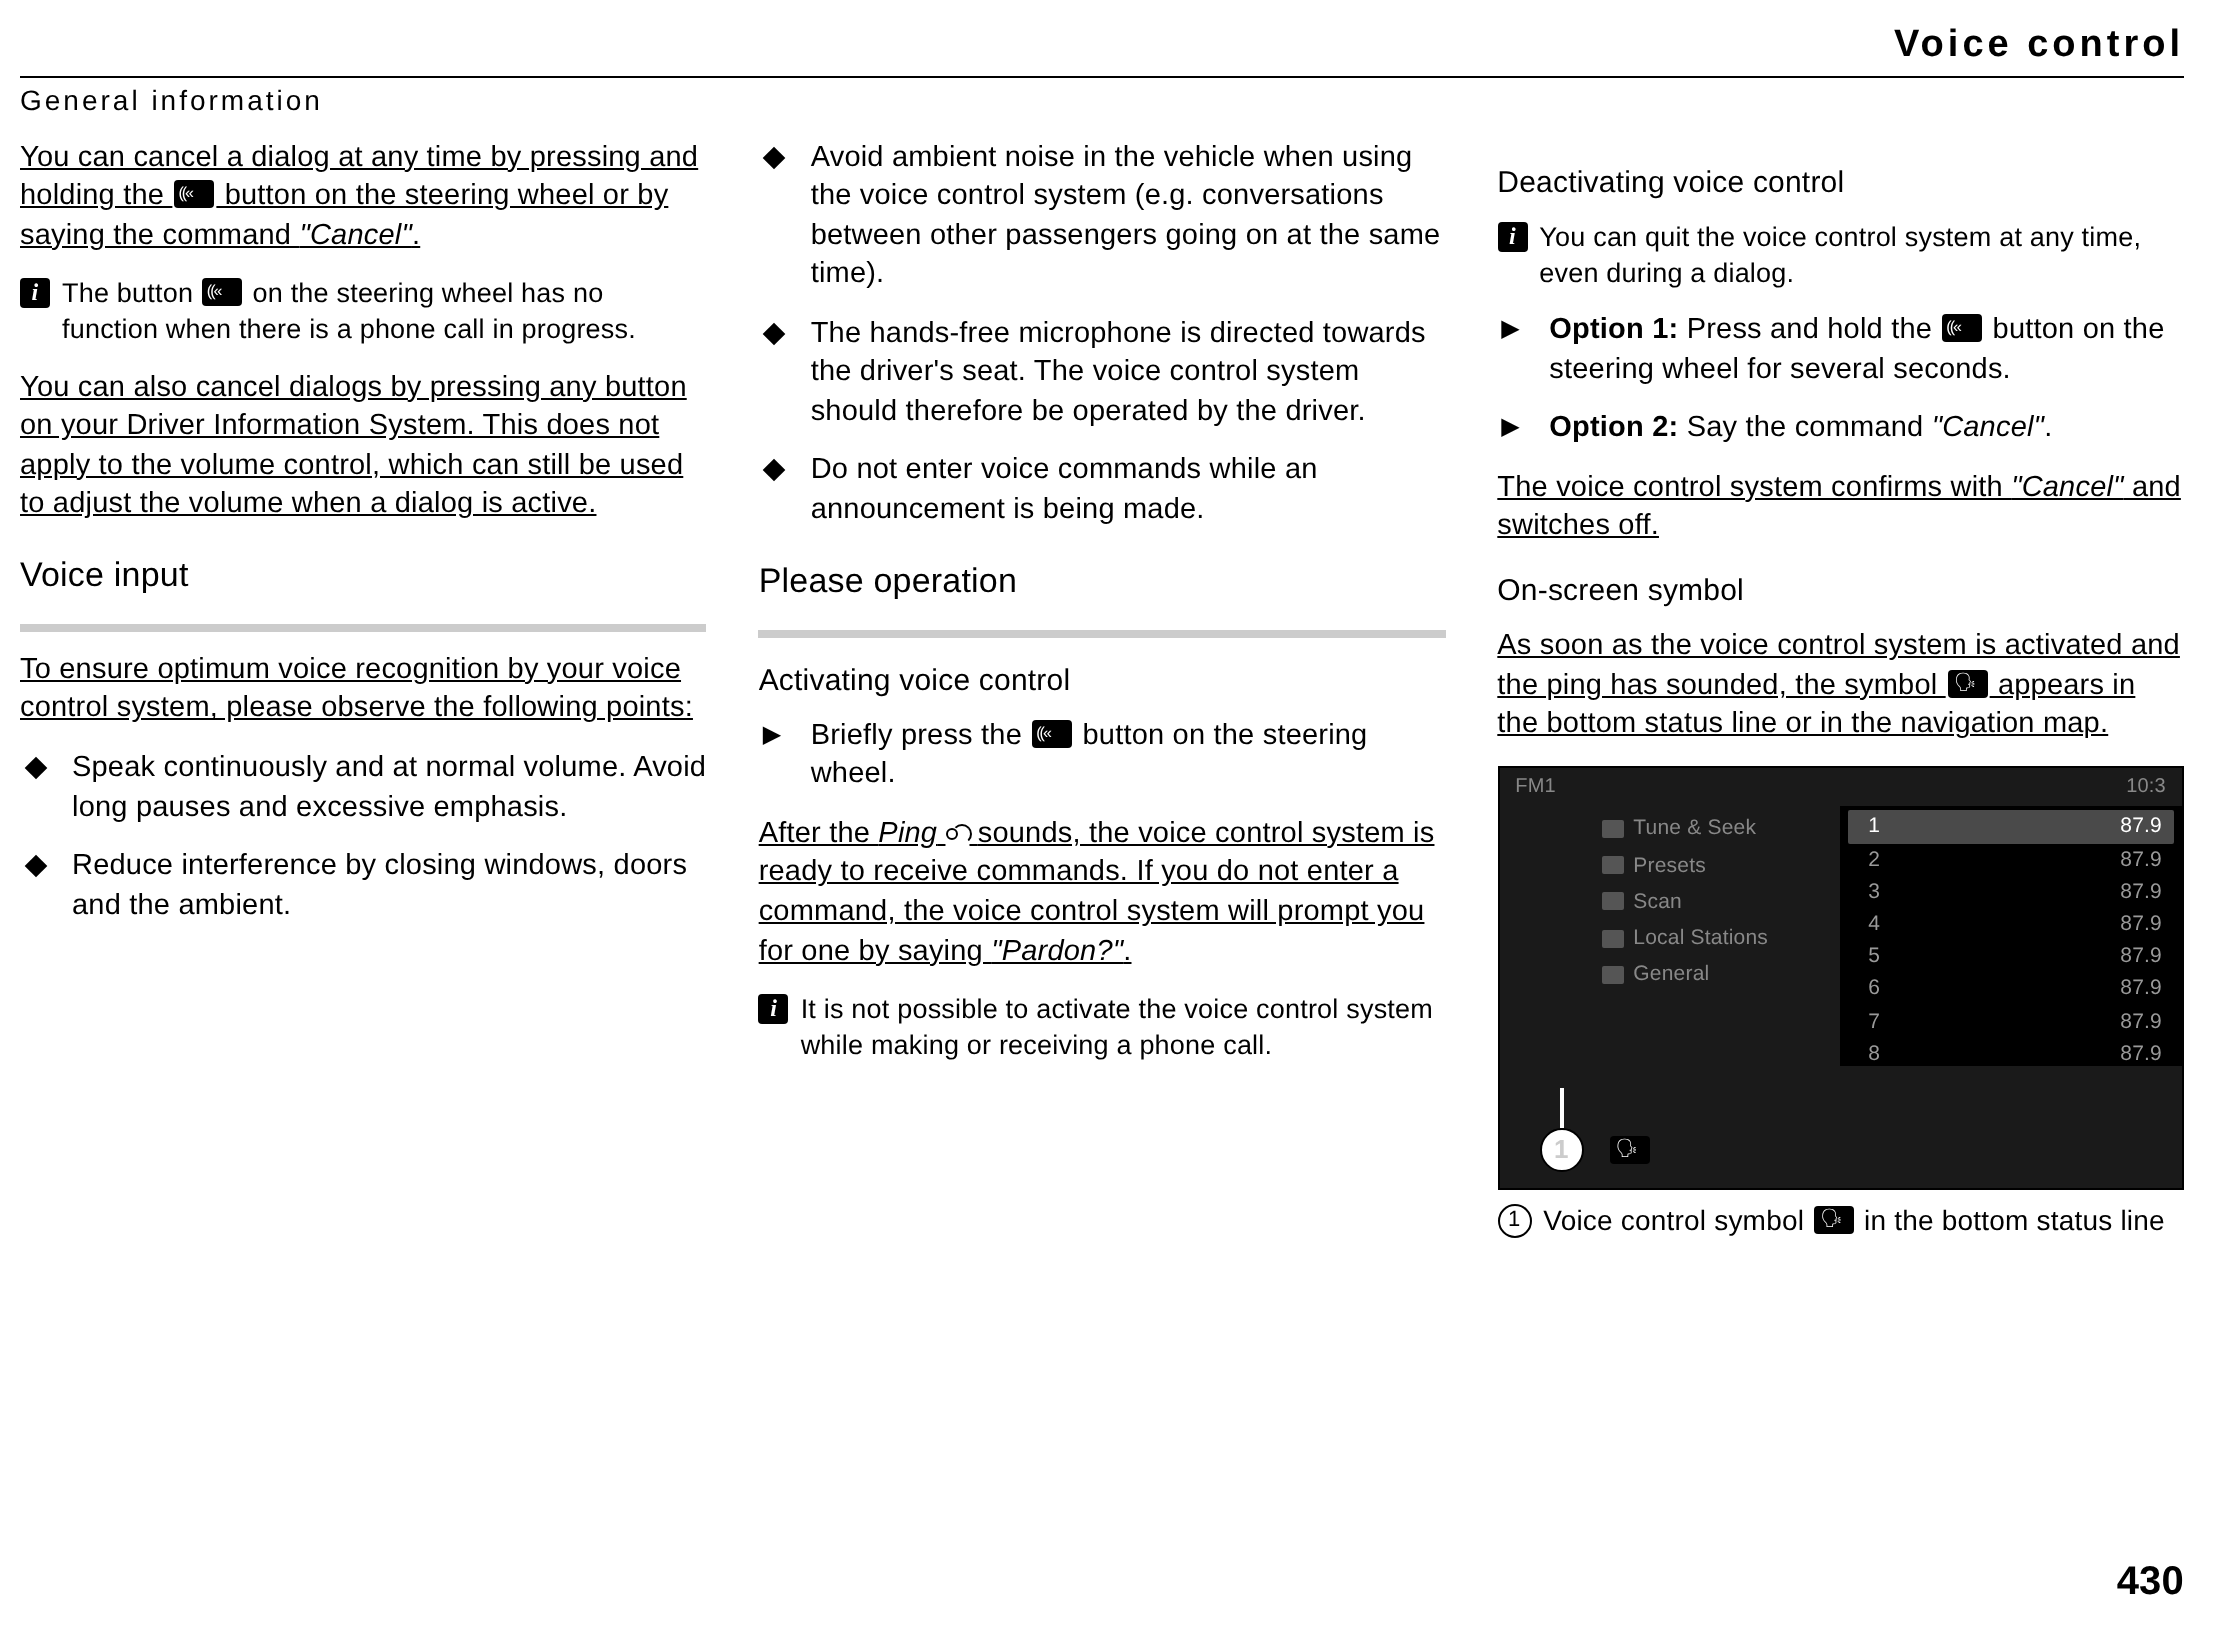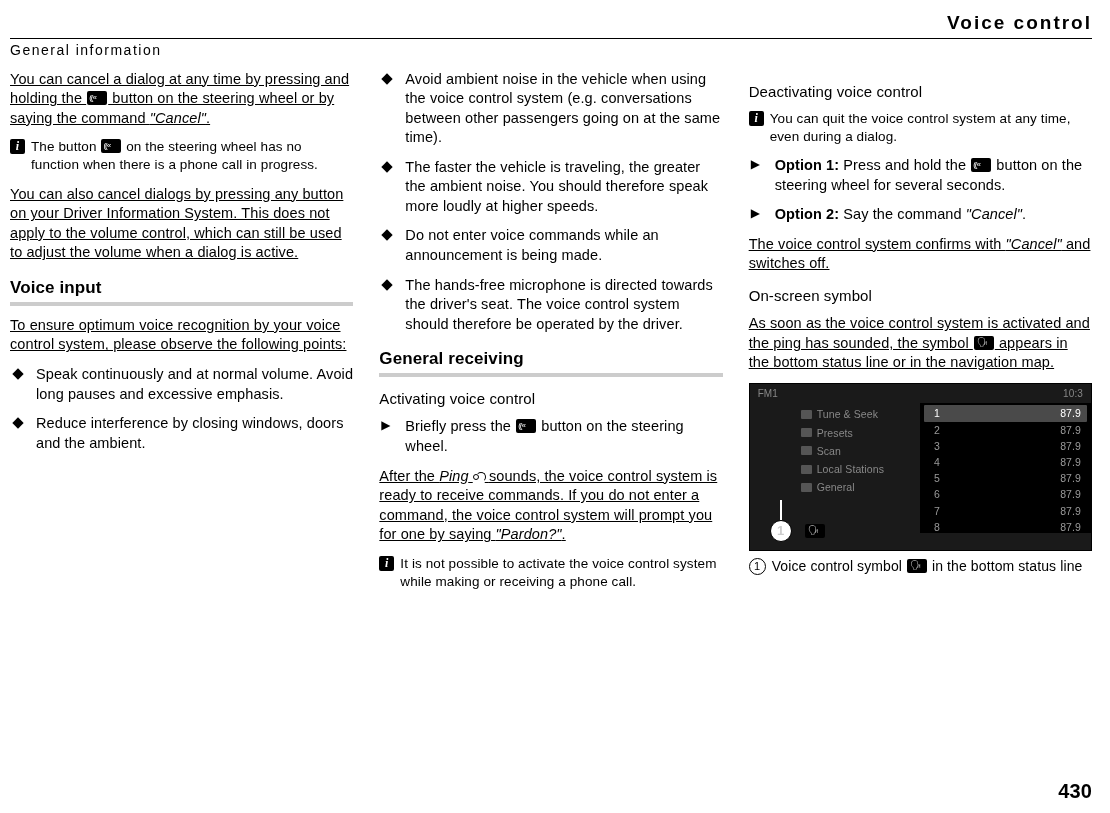--- a/index.html
+++ b/index.html
@@ -37,41 +37,41 @@
     content:"((«"; color:#fff; font-size:8px; position:absolute; left:2px; top:0; line-height:14px;
     letter-spacing:-1px;
   }
   .voice-icon {
     display:inline-block; width:20px; height:14px; background:#000;
     border-radius:2px; vertical-align:-2px; position:relative; margin:0 1px;
   }
   .voice-icon::before {
     content:"🗣"; color:#fff; font-size:9px; position:absolute; left:3px; top:-1px; line-height:15px;
   }
-  .h2 { font-weight:bold; font-size:17px; border-bottom:4px solid #ccc; padding-bottom:2px; margin:14px 0 10px; }
+  .h2 { font-weight:normal; font-size:17px; border-bottom:4px solid #ccc; padding-bottom:12px; margin:14px 0 10px; }
   .h3 { font-weight:normal; font-size:15px; margin:12px 0 8px; }
   ul.diamond { list-style:none; padding-left:0; }
   ul.diamond > li { position:relative; padding-left:26px; margin-bottom:10px; }
   ul.diamond > li::before {
     content:""; position:absolute; left:4px; top:5px; width:8px; height:8px;
     background:#000; transform:rotate(45deg);
   }
   ul.arrow { list-style:none; padding-left:0; }
   ul.arrow > li { position:relative; padding-left:26px; margin-bottom:10px; }
   ul.arrow > li::before {
     content:"▶"; position:absolute; left:2px; top:0; font-size:12px;
   }
   .ping { display:inline-block; vertical-align:-1px; width:12px; height:12px; position:relative; }
   .ping::before, .ping::after {
     content:""; position:absolute; border:1px solid #000; border-radius:50%;
   }
   .ping::before { width:4px; height:4px; left:0; top:4px; }
   .ping::after { width:8px; height:8px; left:3px; top:2px; border-left-color:transparent; border-bottom-color:transparent; }
   .screenshot {
-    width: 100%; height: 168px; background:#1a1a1a; border:1px solid #000;
+    width: 100%; height: 212px; background:#1a1a1a; border:1px solid #000;
     color:#ccc; font-size:11px; position:relative; margin-bottom:6px;
   }
   .ss-top { display:flex; justify-content:space-between; padding:3px 8px; font-size:10px; color:#888;}
   .ss-body { display:flex; height:130px; }
   .ss-left { width:42%; padding:2px 6px;margin-left:45px; }
   .ss-left-row { display:flex; align-items:center; gap:5px; padding:2px 0; color:#888; font-size:10.5px;}
   .ss-left-row .box { width:11px; height:9px; background:#555; border-radius:1px; }
   .ss-right { width:58%; background:#000; padding:2px 0;}
   .ss-right-row { display:flex; justify-content:space-between; padding:1px 10px 1px 14px; font-size:10.5px; color:#999;}
   .ss-right-row.hl { background:#4a4a4a; color:#fff; margin:0 4px; border-radius:1px; padding:1px 6px 1px 10px;}
@@ -116,25 +116,24 @@
     <p>To ensure optimum voice recognition by your voice control system, please observe the following points:</p>
     <ul class="diamond">
       <li>Speak continuously and at normal volume. Avoid long pauses and excessive emphasis.</li>
       <li>Reduce interference by closing windows, doors and the ambient.</li>
     </ul>
   </div>
 
   <div class="col">
     <ul class="diamond">
       <li>Avoid ambient noise in the vehicle when using the voice control system (e.g. conversations between other passengers going on at the same time).</li>
-      <li>The faster the vehicle is traveling, the greater the ambient noise. You should therefore speak more loudly at higher speeds.</li>
+      <li>The hands-free microphone is directed towards the driver's seat. The voice control system should therefore be operated by the driver.</li>
       <li>Do not enter voice commands while an announcement is being made.</li>
-      <li>The hands-free microphone is directed towards the driver's seat. The voice control system should therefore be operated by the driver.</li>
-    </ul>
-    <div class="h2">General receiving</div>
+    </ul>
+    <div class="h2">Please operation</div>
     <div class="h3">Activating voice control</div>
     <ul class="arrow">
       <li>
         <span>Briefly press the </span><span class="btn-icon"></span><span> button on the steering wheel.</span>
       </li>
     </ul>
     <p>
       <span>After the </span><span class="italic">Ping</span> <span class="ping"></span> <span> sounds, the voice control system is ready to receive commands. If you do not enter a command, the voice control system will prompt you for one by saying </span><span class="italic">"Pardon?"</span><span>.</span>
     </p>
     <div class="info-row">

